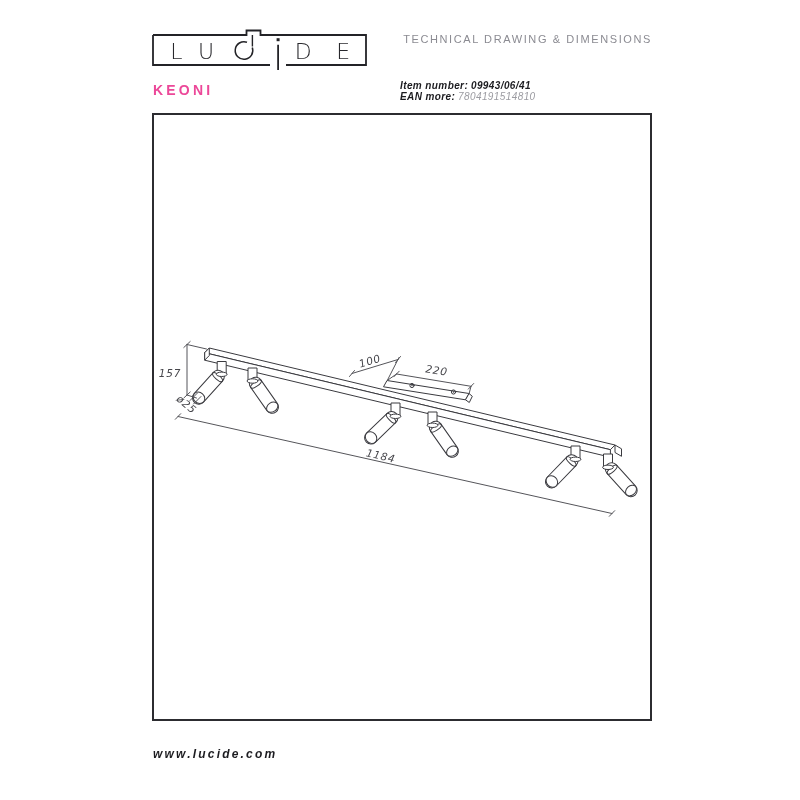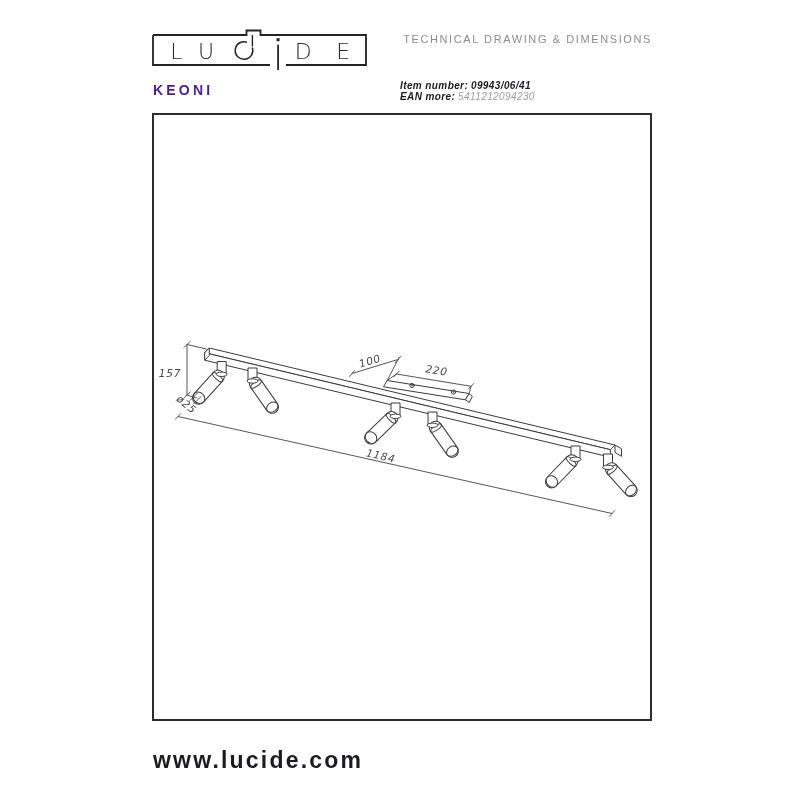--- a/index.html
+++ b/index.html
@@ -7,39 +7,39 @@
        font-family:"Liberation Sans", sans-serif;}
   .abs{position:absolute;}
   
   .logo-svg{position:absolute;left:152px;top:29px;width:215px;height:46px;}
   .logo-line{stroke:#232327;fill:none;}
   .logo-letter{font-family:"DejaVu Sans", sans-serif;font-size:22px;font-weight:300;
                fill:#28282c;text-anchor:middle;}
   .tagline{position:absolute;top:33px;right:148px;font-size:11px;letter-spacing:1.6px;
            color:#8b8b92;font-weight:500;margin-left:20px;}
   .product-name{position:absolute;left:153px;top:82px;font-size:14px;font-weight:bold;
-                letter-spacing:3.2px;color:#4c1d95;}
+                letter-spacing:3.2px;color:#ec4899;}
   .item-block{position:absolute;left:400px;top:80px;font-size:10px;line-height:11px;color:#1c1c20;font-style:italic;}
   .item-row .lbl{font-weight:bold;letter-spacing:0.4px;}
   .item-row .val{font-weight:bold;letter-spacing:0.4px;}
   .item-row .val.gray{font-weight:normal;color:#9b9ba1;}
   
   .frame{position:absolute;left:152px;top:113px;width:500px;height:608px;
          border:2px solid #2c2c30;box-sizing:border-box;background:#ffffff;}
   .drawing-svg{position:absolute;left:0;top:0;width:800px;height:800px;}
   .obj{stroke:#3a3a3f;stroke-width:1;fill:none;stroke-linejoin:round;stroke-linecap:round;}
   .objf{stroke:#3a3a3f;stroke-width:1;fill:#ffffff;stroke-linejoin:round;}
   .dim{stroke:#55555a;stroke-width:1;fill:none;stroke-linecap:round;}
   .dim-label{font-family:"DejaVu Sans", sans-serif;font-style:italic;font-size:10.5px;
              fill:#46464b;letter-spacing:0.8px;text-anchor:middle;}
   
   .footer-note{position:absolute;left:153px;top:732px;font-size:13px;font-weight:bold;
                letter-spacing:0.4px;color:#1c1c20;}
-  .website{position:absolute;left:153px;top:747px;font-size:23px;font-weight:bold;
-           letter-spacing:2.2px;color:#1c1c20;}
+  .website{position:absolute;left:153px;top:747px;font-size:12px;font-weight:bold;
+           letter-spacing:2.2px;color:#1c1c20;font-style:italic;}
 </style>
 </head>
 <body>
 
 <div class="abs" style="left:0;top:0;width:800px;height:800px;">
 
   <svg class="logo-svg" viewBox="0 0 215 46">
 
     <path class="logo-line" stroke-width="1.8" d="M1,6 H94.5 V1.5 H108.5 V6 H214 V36 H134 M118,36 H1 V6"></path>
 
@@ -58,21 +58,21 @@
   <div class="tagline">TECHNICAL DRAWING &amp; DIMENSIONS</div>
   <div class="product-name">KEONI</div>
 
   <div class="item-block">
     <div class="item-row">
       <span class="lbl">Item number:</span>
       <span class="val">09943/06/41</span>
     </div>
     <div class="item-row">
       <span class="lbl">EAN more:</span>
-      <span class="val gray">5411212094230</span>
+      <span class="val gray">7804191514810</span>
     </div>
   </div>
 
   <div class="frame"></div>
 
   <svg class="drawing-svg" viewBox="0 0 800 800">
 
     <g>
       <polygon class="objf" points="387,380.5 469,393.5 465.5,399.8 383.5,386.8"></polygon>
       <polygon class="objf" points="469,393.5 472.3,396.3 469.3,402.5 465.5,399.8"></polygon>

